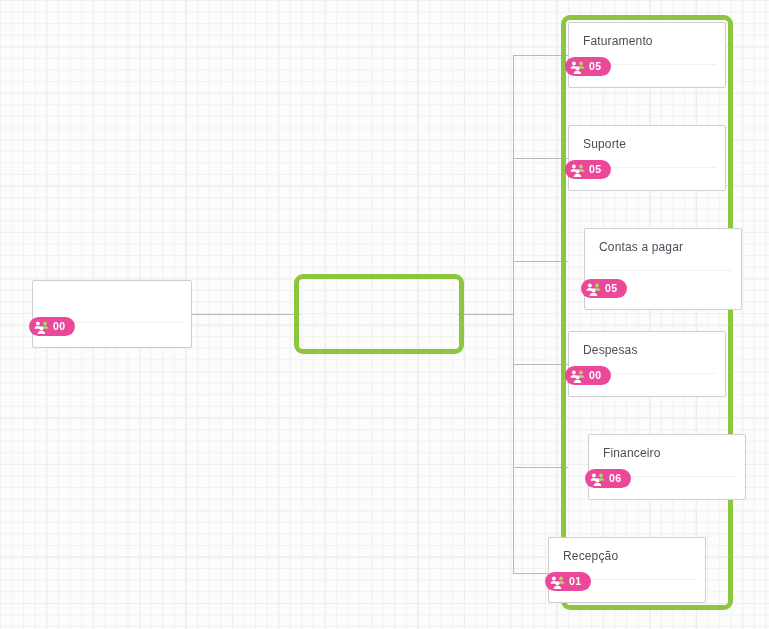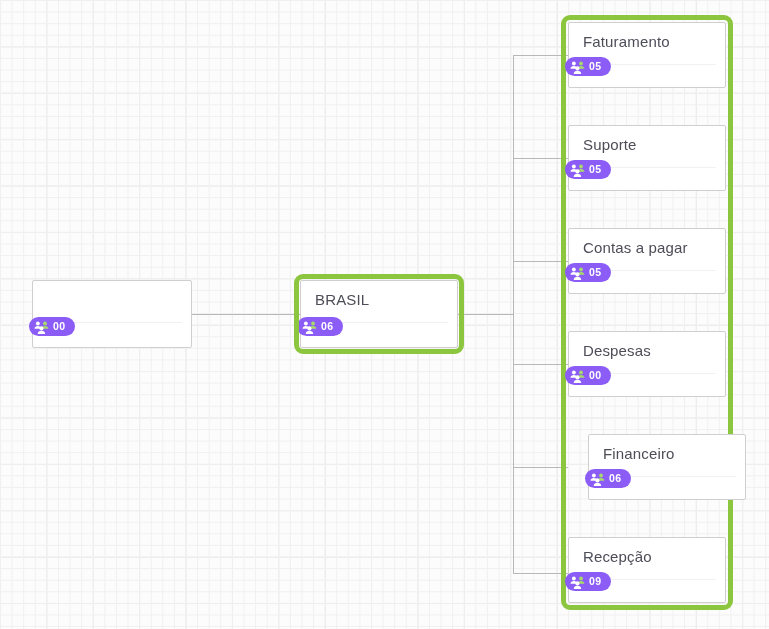--- a/index.html
+++ b/index.html
@@ -48,21 +48,21 @@
     position: absolute;
     box-sizing: border-box;
     background: #ffffff;
     border: 1px solid #cfcfcf;
     border-radius: 2px;
   }
   .node-title {
     position: absolute;
     left: 14px;
     top: 13px;
-    font-size: 15px;
+    font-size: 12px;
     line-height: 11px;
     color: #4d4d58;
     letter-spacing: 0.15px;
     white-space: nowrap;
   }
   .node-divider {
     position: absolute;
     left: 9px;
     right: 9px;
     top: 41px;
@@ -70,21 +70,21 @@
     background: #f1f1f1;
   }
   .badge {
     position: absolute;
     left: -4px;
     bottom: 11px;
     height: 19px;
     min-width: 44px;
     padding: 0 10px 0 5px;
     box-sizing: border-box;
-    background: #8b5cf6;
+    background: #ec4899;
     border-radius: 10px;
     display: flex;
     align-items: center;
     gap: 4px;
   }
   .badge-icon {
     width: 15px;
     height: 14px;
     display: block;
     flex: 0 0 auto;
@@ -132,35 +132,20 @@
         <path d="M0.8 13.6c0-2.9 2.5-4.4 5.4-4.4s5.4 1.5 5.4 4.4z" fill="#ffffff"></path>
         <circle cx="17.6" cy="5.4" r="3.1" fill="#A7D96B"></circle>
         <path d="M12.2 13.6c0-2.9 2.5-4.4 5.4-4.4s5.4 1.5 5.4 4.4z" fill="#A7D96B"></path>
         <circle cx="11.9" cy="13.2" r="3.3" fill="#ffffff"></circle>
         <path d="M5.9 22c0-3.2 2.7-4.9 6-4.9s6 1.7 6 4.9z" fill="#ffffff"></path>
       </svg>
       <span class="badge-count">00</span>
     </div>
   </div>
 
-  <div class="node" id="node-country" style="left: 300px; top: 280px; width: 158px; height: 68px;">
-    <div class="node-title">BRASIL</div>
-    <div class="node-divider"></div>
-    <div class="badge">
-      <svg class="badge-icon" viewBox="0 0 24 22">
-        <circle cx="6.2" cy="5.4" r="3.1" fill="#ffffff"></circle>
-        <path d="M0.8 13.6c0-2.9 2.5-4.4 5.4-4.4s5.4 1.5 5.4 4.4z" fill="#ffffff"></path>
-        <circle cx="17.6" cy="5.4" r="3.1" fill="#A7D96B"></circle>
-        <path d="M12.2 13.6c0-2.9 2.5-4.4 5.4-4.4s5.4 1.5 5.4 4.4z" fill="#A7D96B"></path>
-        <circle cx="11.9" cy="13.2" r="3.3" fill="#ffffff"></circle>
-        <path d="M5.9 22c0-3.2 2.7-4.9 6-4.9s6 1.7 6 4.9z" fill="#ffffff"></path>
-      </svg>
-      <span class="badge-count">06</span>
-    </div>
-  </div>
   <div class="highlight" id="highlight-country" style="left: 294px; top: 274px; width: 170px; height: 80px; display: block; border-color: rgb(140, 198, 63);"></div>
 
   <div class="highlight" id="group-highlight" style="left: 561px; top: 15px; width: 172px; height: 595px; display: block; border-color: rgb(140, 198, 63);"></div>
 
   <div id="departments">
       <div class="node" style="left: 568px; top: 22px; width: 158px; height: 66px;">
         <div class="node-title">Faturamento</div>
         <div class="node-divider"></div>
         <div class="badge">
       <svg class="badge-icon" viewBox="0 0 24 22">
@@ -182,21 +167,21 @@
         <circle cx="6.2" cy="5.4" r="3.1" fill="#ffffff"></circle>
         <path d="M0.8 13.6c0-2.9 2.5-4.4 5.4-4.4s5.4 1.5 5.4 4.4z" fill="#ffffff"></path>
         <circle cx="17.6" cy="5.4" r="3.1" fill="#A7D96B"></circle>
         <path d="M12.2 13.6c0-2.9 2.5-4.4 5.4-4.4s5.4 1.5 5.4 4.4z" fill="#A7D96B"></path>
         <circle cx="11.9" cy="13.2" r="3.3" fill="#ffffff"></circle>
         <path d="M5.9 22c0-3.2 2.7-4.9 6-4.9s6 1.7 6 4.9z" fill="#ffffff"></path>
       </svg>
           <span class="badge-count">05</span>
         </div>
       </div>
-      <div class="node" style="left: 568px; top: 228px; width: 158px; height: 66px;">
+      <div class="node" style="left: 584px; top: 228px; width: 158px; height: 82px;">
         <div class="node-title">Contas a pagar</div>
         <div class="node-divider"></div>
         <div class="badge">
       <svg class="badge-icon" viewBox="0 0 24 22">
         <circle cx="6.2" cy="5.4" r="3.1" fill="#ffffff"></circle>
         <path d="M0.8 13.6c0-2.9 2.5-4.4 5.4-4.4s5.4 1.5 5.4 4.4z" fill="#ffffff"></path>
         <circle cx="17.6" cy="5.4" r="3.1" fill="#A7D96B"></circle>
         <path d="M12.2 13.6c0-2.9 2.5-4.4 5.4-4.4s5.4 1.5 5.4 4.4z" fill="#A7D96B"></path>
         <circle cx="11.9" cy="13.2" r="3.3" fill="#ffffff"></circle>
         <path d="M5.9 22c0-3.2 2.7-4.9 6-4.9s6 1.7 6 4.9z" fill="#ffffff"></path>
@@ -227,30 +212,30 @@
         <circle cx="6.2" cy="5.4" r="3.1" fill="#ffffff"></circle>
         <path d="M0.8 13.6c0-2.9 2.5-4.4 5.4-4.4s5.4 1.5 5.4 4.4z" fill="#ffffff"></path>
         <circle cx="17.6" cy="5.4" r="3.1" fill="#A7D96B"></circle>
         <path d="M12.2 13.6c0-2.9 2.5-4.4 5.4-4.4s5.4 1.5 5.4 4.4z" fill="#A7D96B"></path>
         <circle cx="11.9" cy="13.2" r="3.3" fill="#ffffff"></circle>
         <path d="M5.9 22c0-3.2 2.7-4.9 6-4.9s6 1.7 6 4.9z" fill="#ffffff"></path>
       </svg>
           <span class="badge-count">06</span>
         </div>
       </div>
-      <div class="node" style="left: 568px; top: 537px; width: 158px; height: 66px;">
+      <div class="node" style="left: 548px; top: 537px; width: 158px; height: 66px;">
         <div class="node-title">Recepção</div>
         <div class="node-divider"></div>
         <div class="badge">
       <svg class="badge-icon" viewBox="0 0 24 22">
         <circle cx="6.2" cy="5.4" r="3.1" fill="#ffffff"></circle>
         <path d="M0.8 13.6c0-2.9 2.5-4.4 5.4-4.4s5.4 1.5 5.4 4.4z" fill="#ffffff"></path>
         <circle cx="17.6" cy="5.4" r="3.1" fill="#A7D96B"></circle>
         <path d="M12.2 13.6c0-2.9 2.5-4.4 5.4-4.4s5.4 1.5 5.4 4.4z" fill="#A7D96B"></path>
         <circle cx="11.9" cy="13.2" r="3.3" fill="#ffffff"></circle>
         <path d="M5.9 22c0-3.2 2.7-4.9 6-4.9s6 1.7 6 4.9z" fill="#ffffff"></path>
       </svg>
-          <span class="badge-count">09</span>
+          <span class="badge-count">01</span>
         </div>
       </div>
     </div>
 
 </div>
 
 </body></html>

